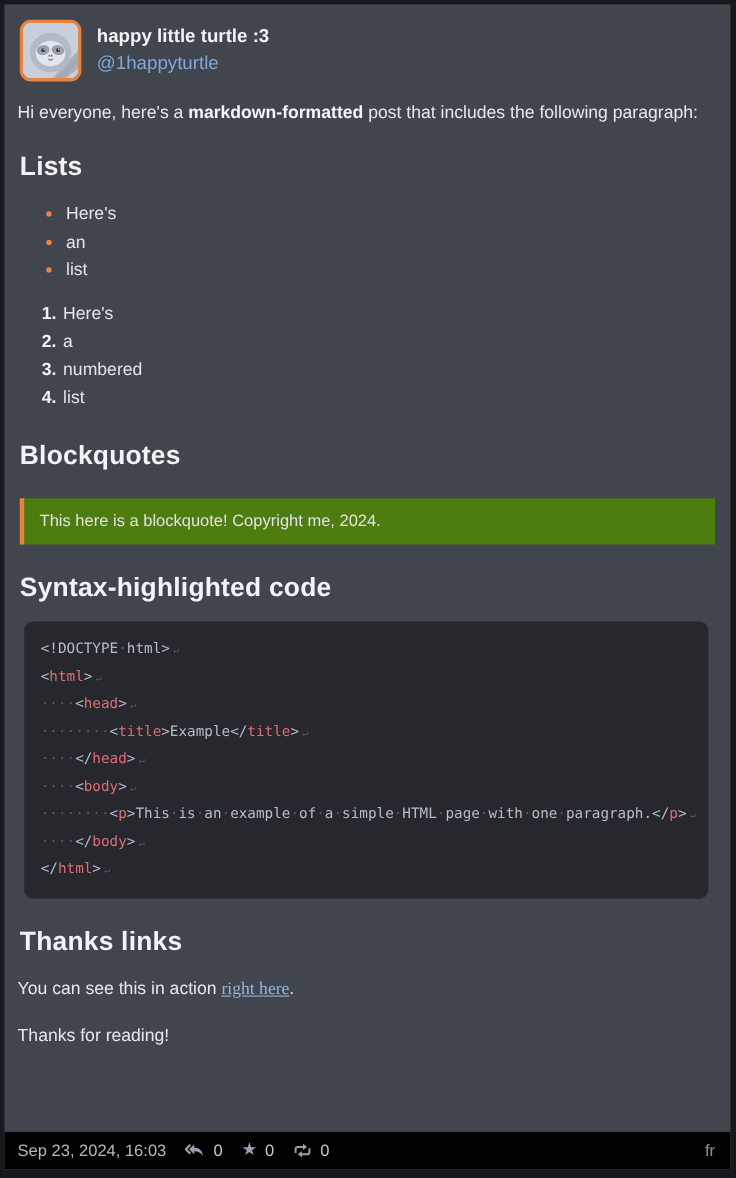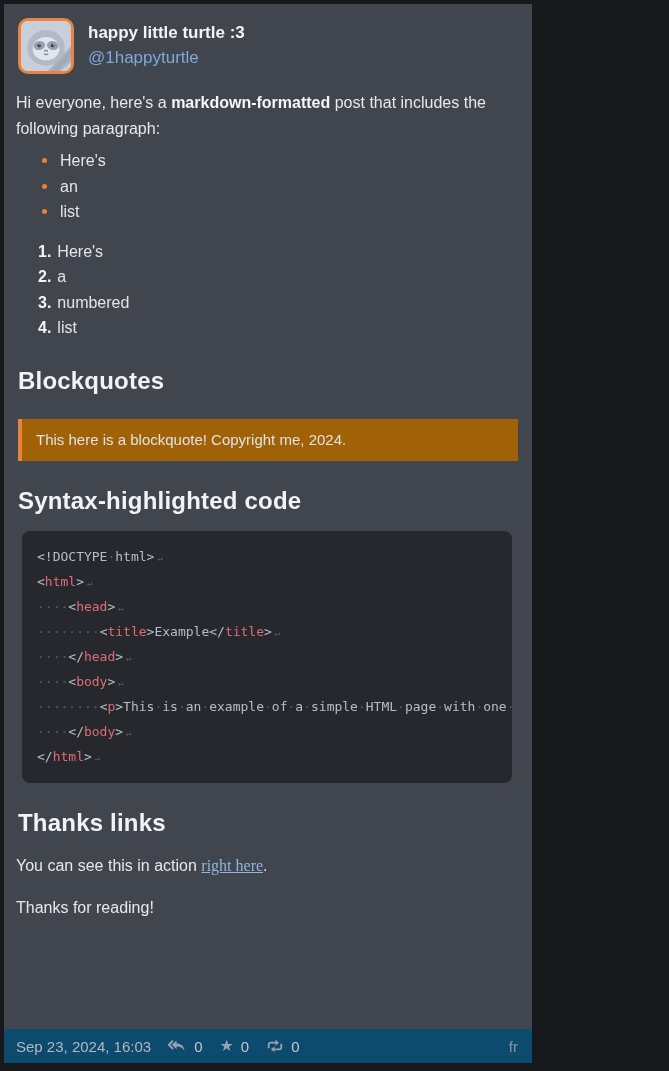--- a/index.html
+++ b/index.html
@@ -1,18 +1,18 @@
 <!DOCTYPE html>
 <html><head>
 <meta charset="utf-8">
 <style>
   * { margin:0; padding:0; box-sizing:border-box; }
   html,body { width:669px; height:1071px; background:#17181c; overflow:hidden;
               font-family:"Liberation Sans","DejaVu Sans",sans-serif; }
-  .card { position:absolute; left:4px; top:4px; width:528px; height:1059px;
+  .card { position:absolute; left:4px; top:4px; width:660px; height:1059px;
           background:#41454e; display:flex; flex-direction:column; overflow:hidden; }
   .content { flex:1; padding:12px 14px 0 12px; overflow:hidden; }
 
   
   .post-header { display:flex; align-items:center; gap:14px; margin:2px 0 16px 2px; }
   .avatar-wrap { width:56px; height:56px; border:3px solid #e8823c; border-radius:10px;
                  overflow:hidden; flex:0 0 auto; background:#c9cfda; cursor:pointer; }
   .avatar-wrap svg { display:block; }
   .display-name { font-size:17px; font-weight:700; color:#f2f3f5; line-height:1.35; }
   .handle { font-size:17px; color:#7fa9d8; line-height:1.5; text-decoration:none; cursor:pointer; }
@@ -27,39 +27,39 @@
   ul.md-ul { list-style:none; margin:2px 0 14px 26px; }
   ul.md-ul li { display:flex; align-items:flex-start; line-height:25.5px;
                 font-size:16px; color:#e3e5e8; }
   .bullet { width:5px; height:5px; border-radius:50%; background:#e8823c;
             margin:10px 13px 0 0; flex:0 0 auto; }
   ol.md-ol { list-style:none; margin:14px 0 0 22px; }
   ol.md-ol li { line-height:25.5px; font-size:16px; color:#e3e5e8; }
   ol.md-ol .num { font-weight:700; color:#f2f3f5; margin-right:6px; }
 
   
-  blockquote.md-quote { background:#a16207; border-left:4px solid #e8823c;
+  blockquote.md-quote { background:#4d7c0f; border-left:4px solid #e8823c;
       padding:11px 14px 12px; margin:24px 0 2px 2px; font-size:15px;
       line-height:19px; color:#e0e2e6; }
 
   
   .code-block { background:#26282e; border-radius:8px; margin:16px 6px 2px 6px;
       padding:14px 15px 13px; font-family:"DejaVu Sans Mono","Liberation Mono",monospace;
       font-size:13px; line-height:23px; white-space:pre; overflow:hidden; }
   .tok-p   { color:#b6bdc9; }
   .tok-tag { color:#e06c75; }
   .tok-ws  { color:#565d69; }
   .tok-eol { color:#565d69; font-size:9px; margin-left:3px; }
 
   
   .para.spaced { margin-top:10px; margin-bottom:16px; }
   a.inline-link { color:#8fb7e0; text-decoration:underline; cursor:pointer;font-family:Liberation Serif, serif; }
 
   
-  .post-footer { height:34px; flex:0 0 auto; background:#0c4a6e; display:flex;
+  .post-footer { height:34px; flex:0 0 auto; background:#000000; display:flex;
       align-items:center; padding:0 14px 0 12px; font-size:15px; color:#b3b7c0; }
   .footer-group { display:flex; align-items:center; margin-left:17px; gap:7px;
       cursor:pointer; }
   .footer-group .cnt { color:#c3c7ce; font-size:15px; }
   .icon-star { color:#98a1b1; font-size:16px; line-height:1; }
   .lang-tag { margin-left:auto; color:#8b93a3; font-size:15px; }
   svg.f-icon { display:block; }
 </style>
 </head>
 <body>
@@ -87,20 +87,21 @@
         </svg>
       </div>
       <div>
         <div class="display-name">happy little turtle :3</div>
         <div class="handle">@1happyturtle</div>
       </div>
     </div>
 
     <p class="para"><span>Hi everyone, here's a </span><b>markdown-formatted</b><span> post that includes the following paragraph:</span></p>
 
+    <h2 class="md-h" style="margin-top:22px">Lists</h2>
 
     <ul class="md-ul">
       <li>
           <span class="bullet"></span>
           <span>Here's</span>
         </li>
       <li>
           <span class="bullet"></span>
           <span>an</span>
         </li>

